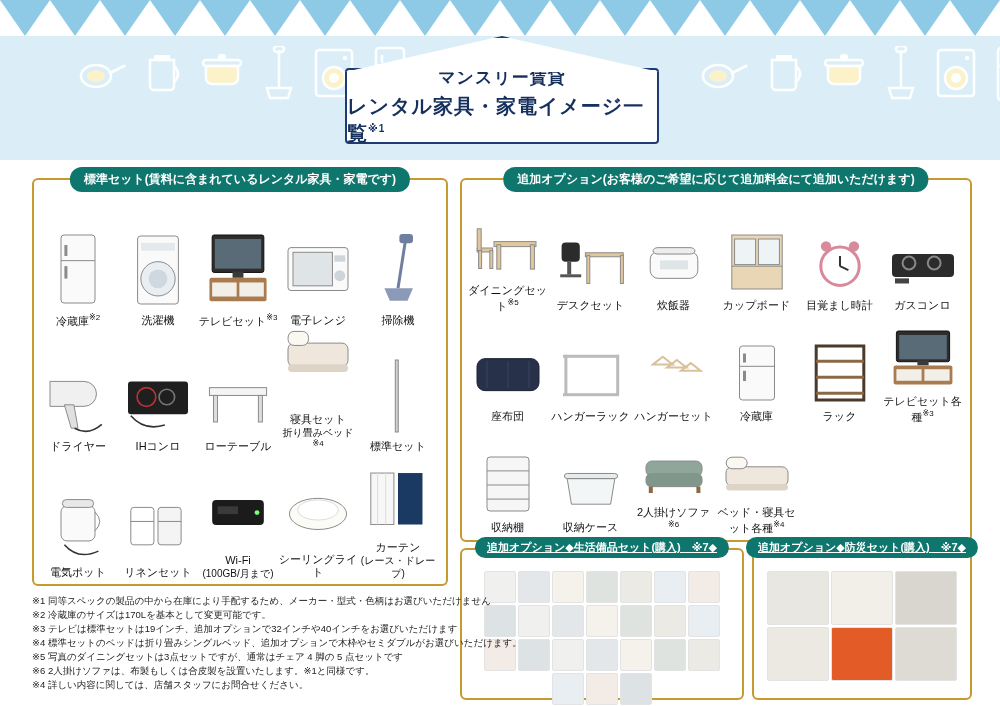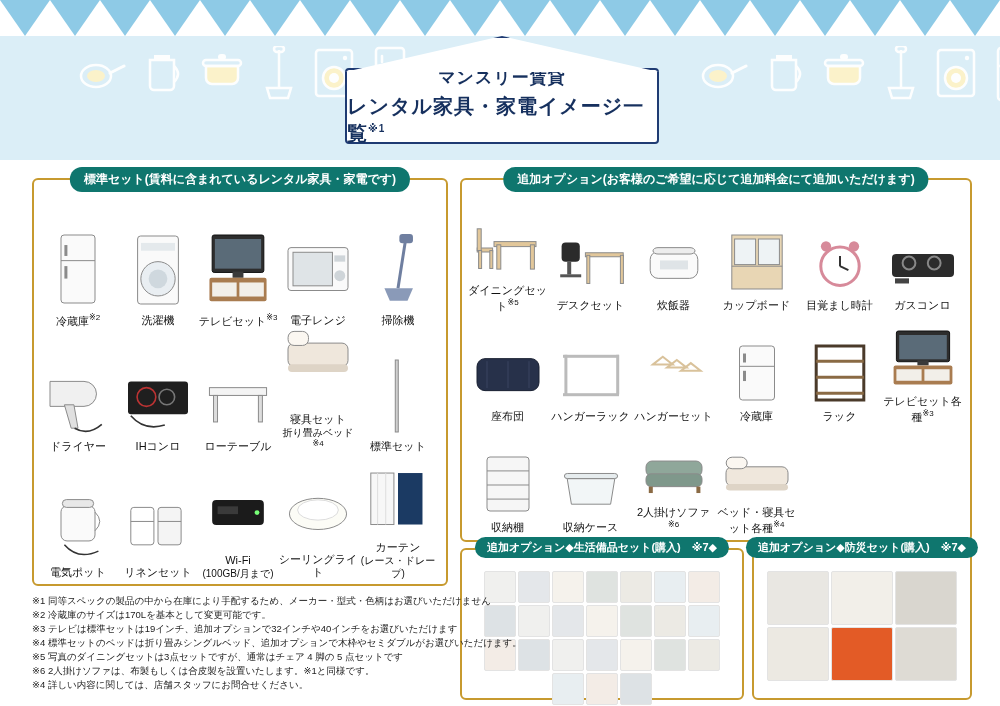--- a/index.html
+++ b/index.html
@@ -54,21 +54,21 @@
   .title-line2 sup{font-size:10px;}
   
   .panel{
     position:absolute;border:2px solid #c79a2f;border-radius:6px;background:#fff;
   }
   .panel-title{
     position:absolute;top:-13px;left:50%;transform:translateX(-50%);
     background:#0f766e;color:#fff;font-size:12px;font-weight:bold;
     padding:4px 14px;border-radius:12px;white-space:nowrap;
   }
-  .panel-title.small{font-size:11px;padding:3px 12px;}
+  .panel-title.small{font-size:11px;padding:3px 12px;text-decoration:underline;}
   
   .grid{display:flex;flex-wrap:wrap;}
   .item{
     display:flex;flex-direction:column;align-items:center;justify-content:flex-end;
     box-sizing:border-box;
   }
   .item .art{display:flex;align-items:flex-end;justify-content:center;}
   .item .cap{
     text-align:center;font-size:11px;line-height:1.25;margin-top:4px;color:#111;
   }

